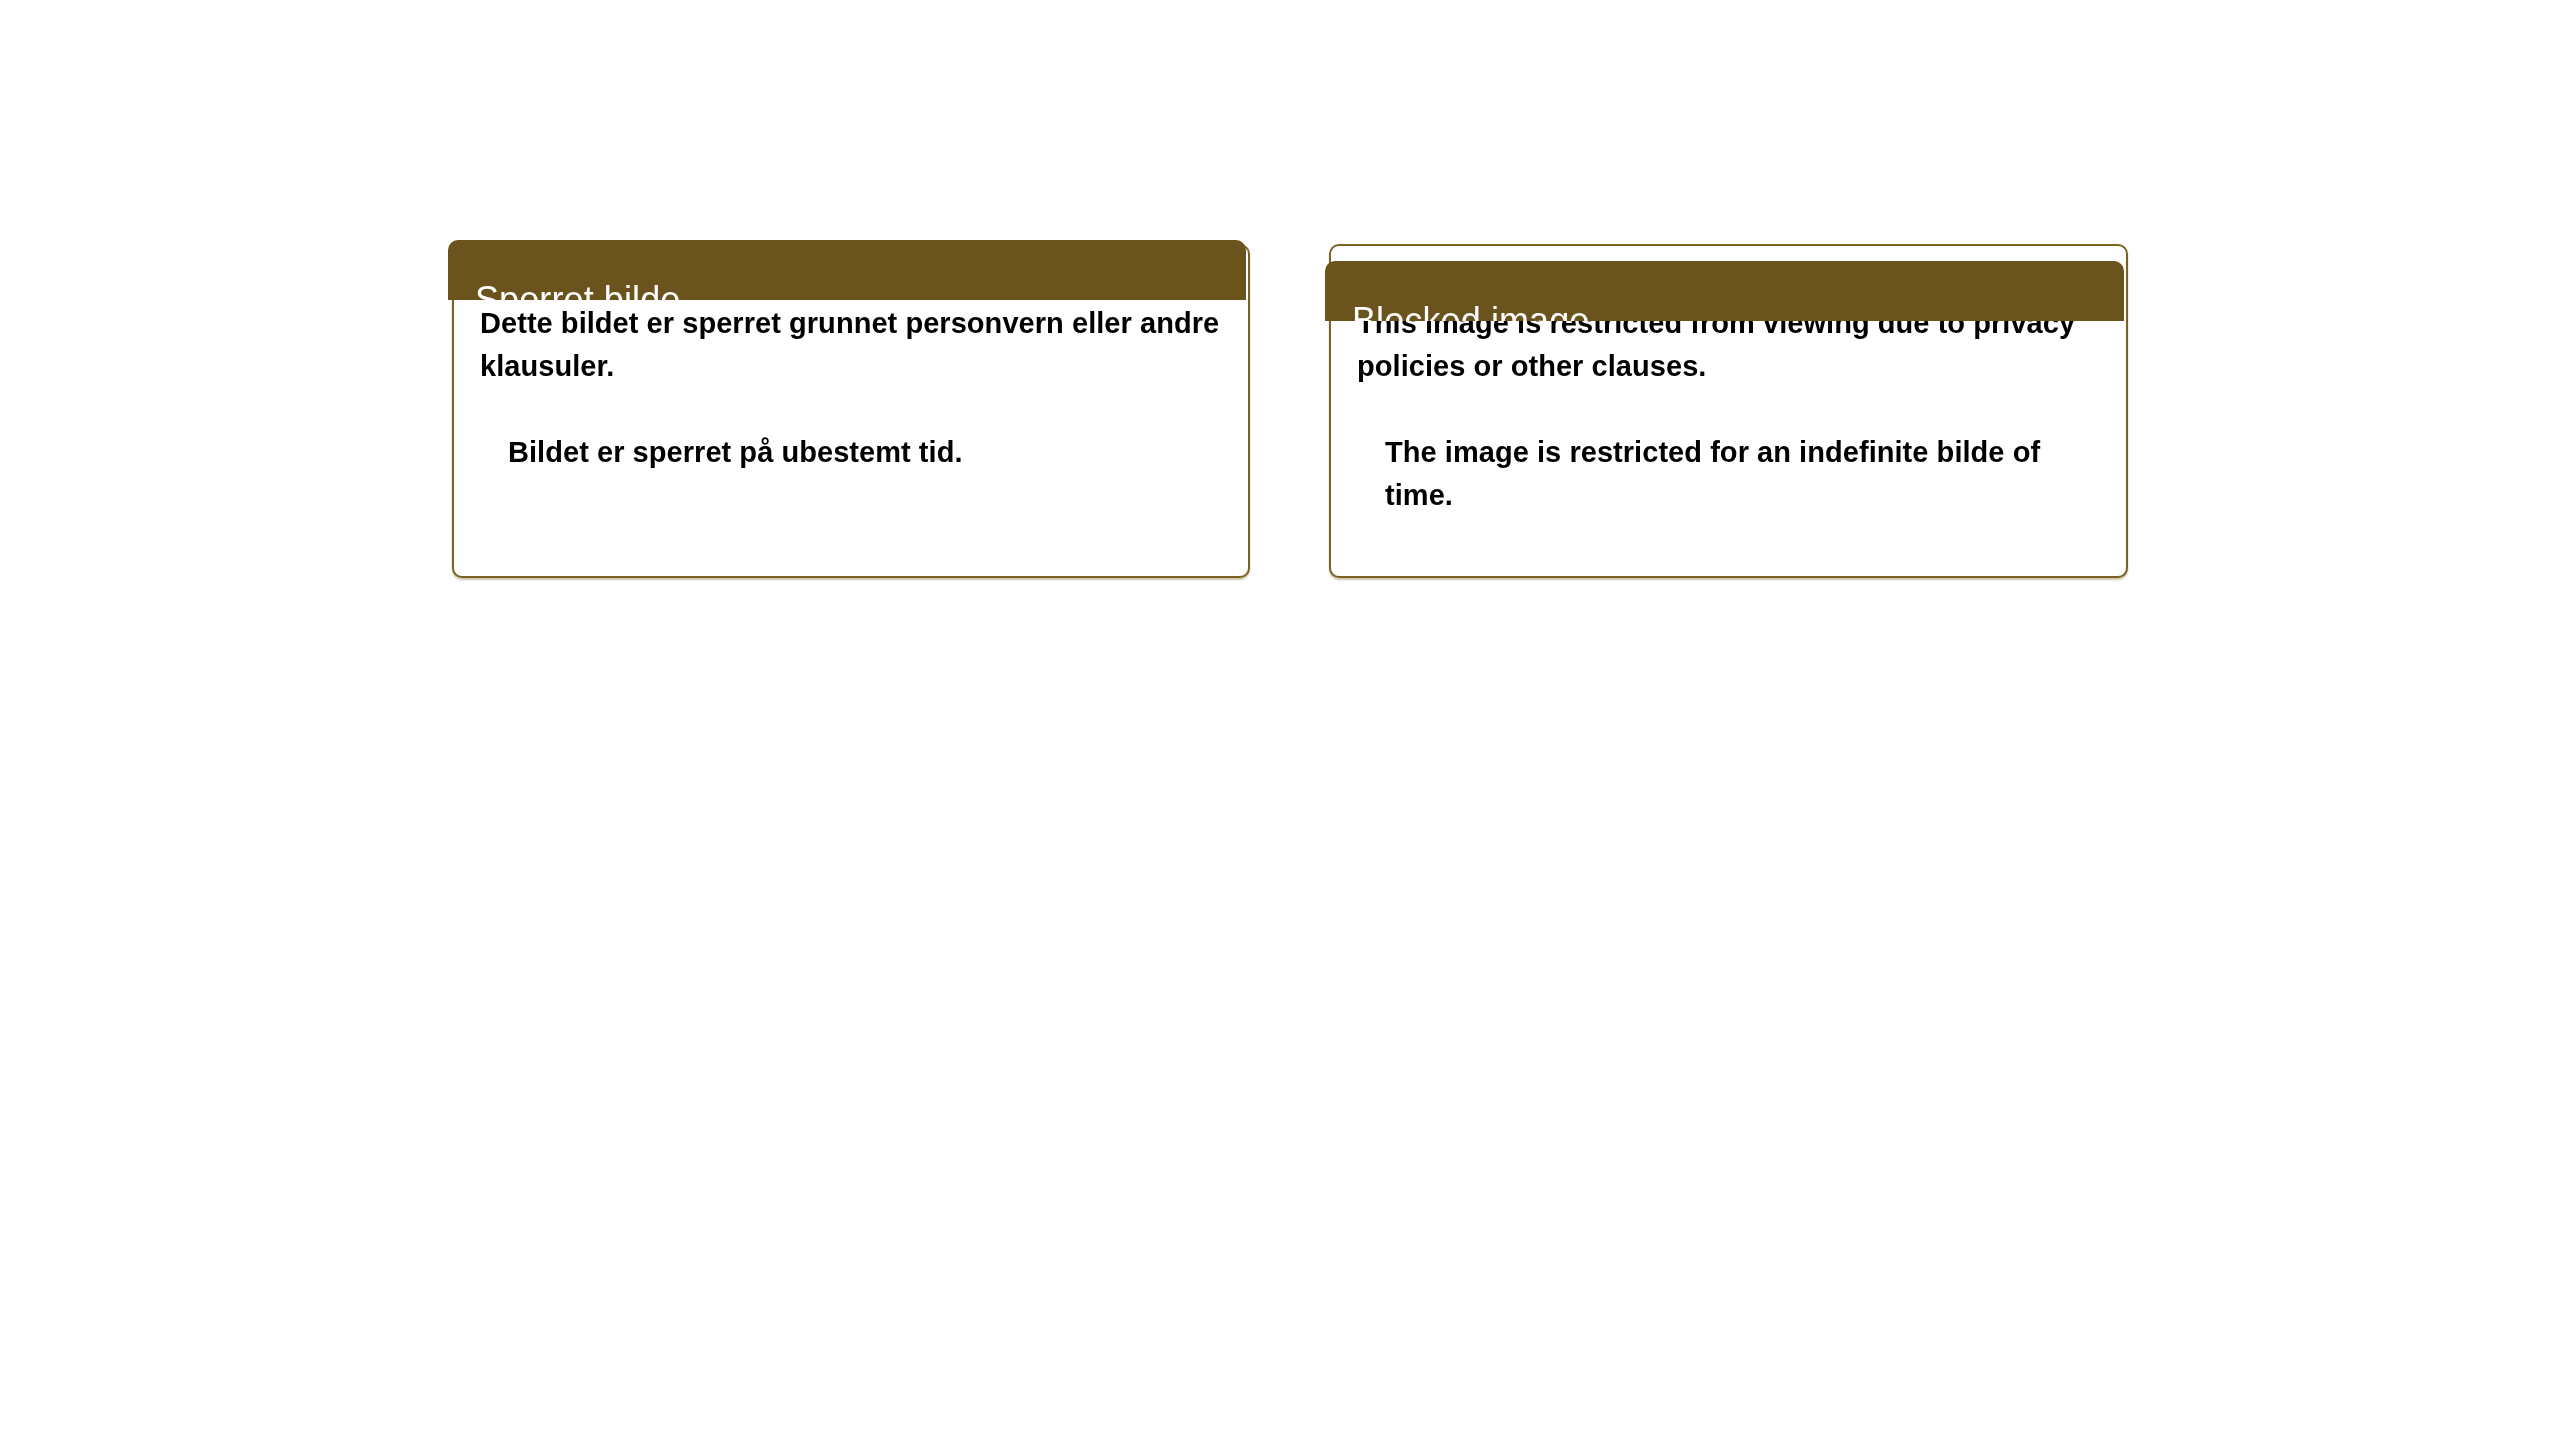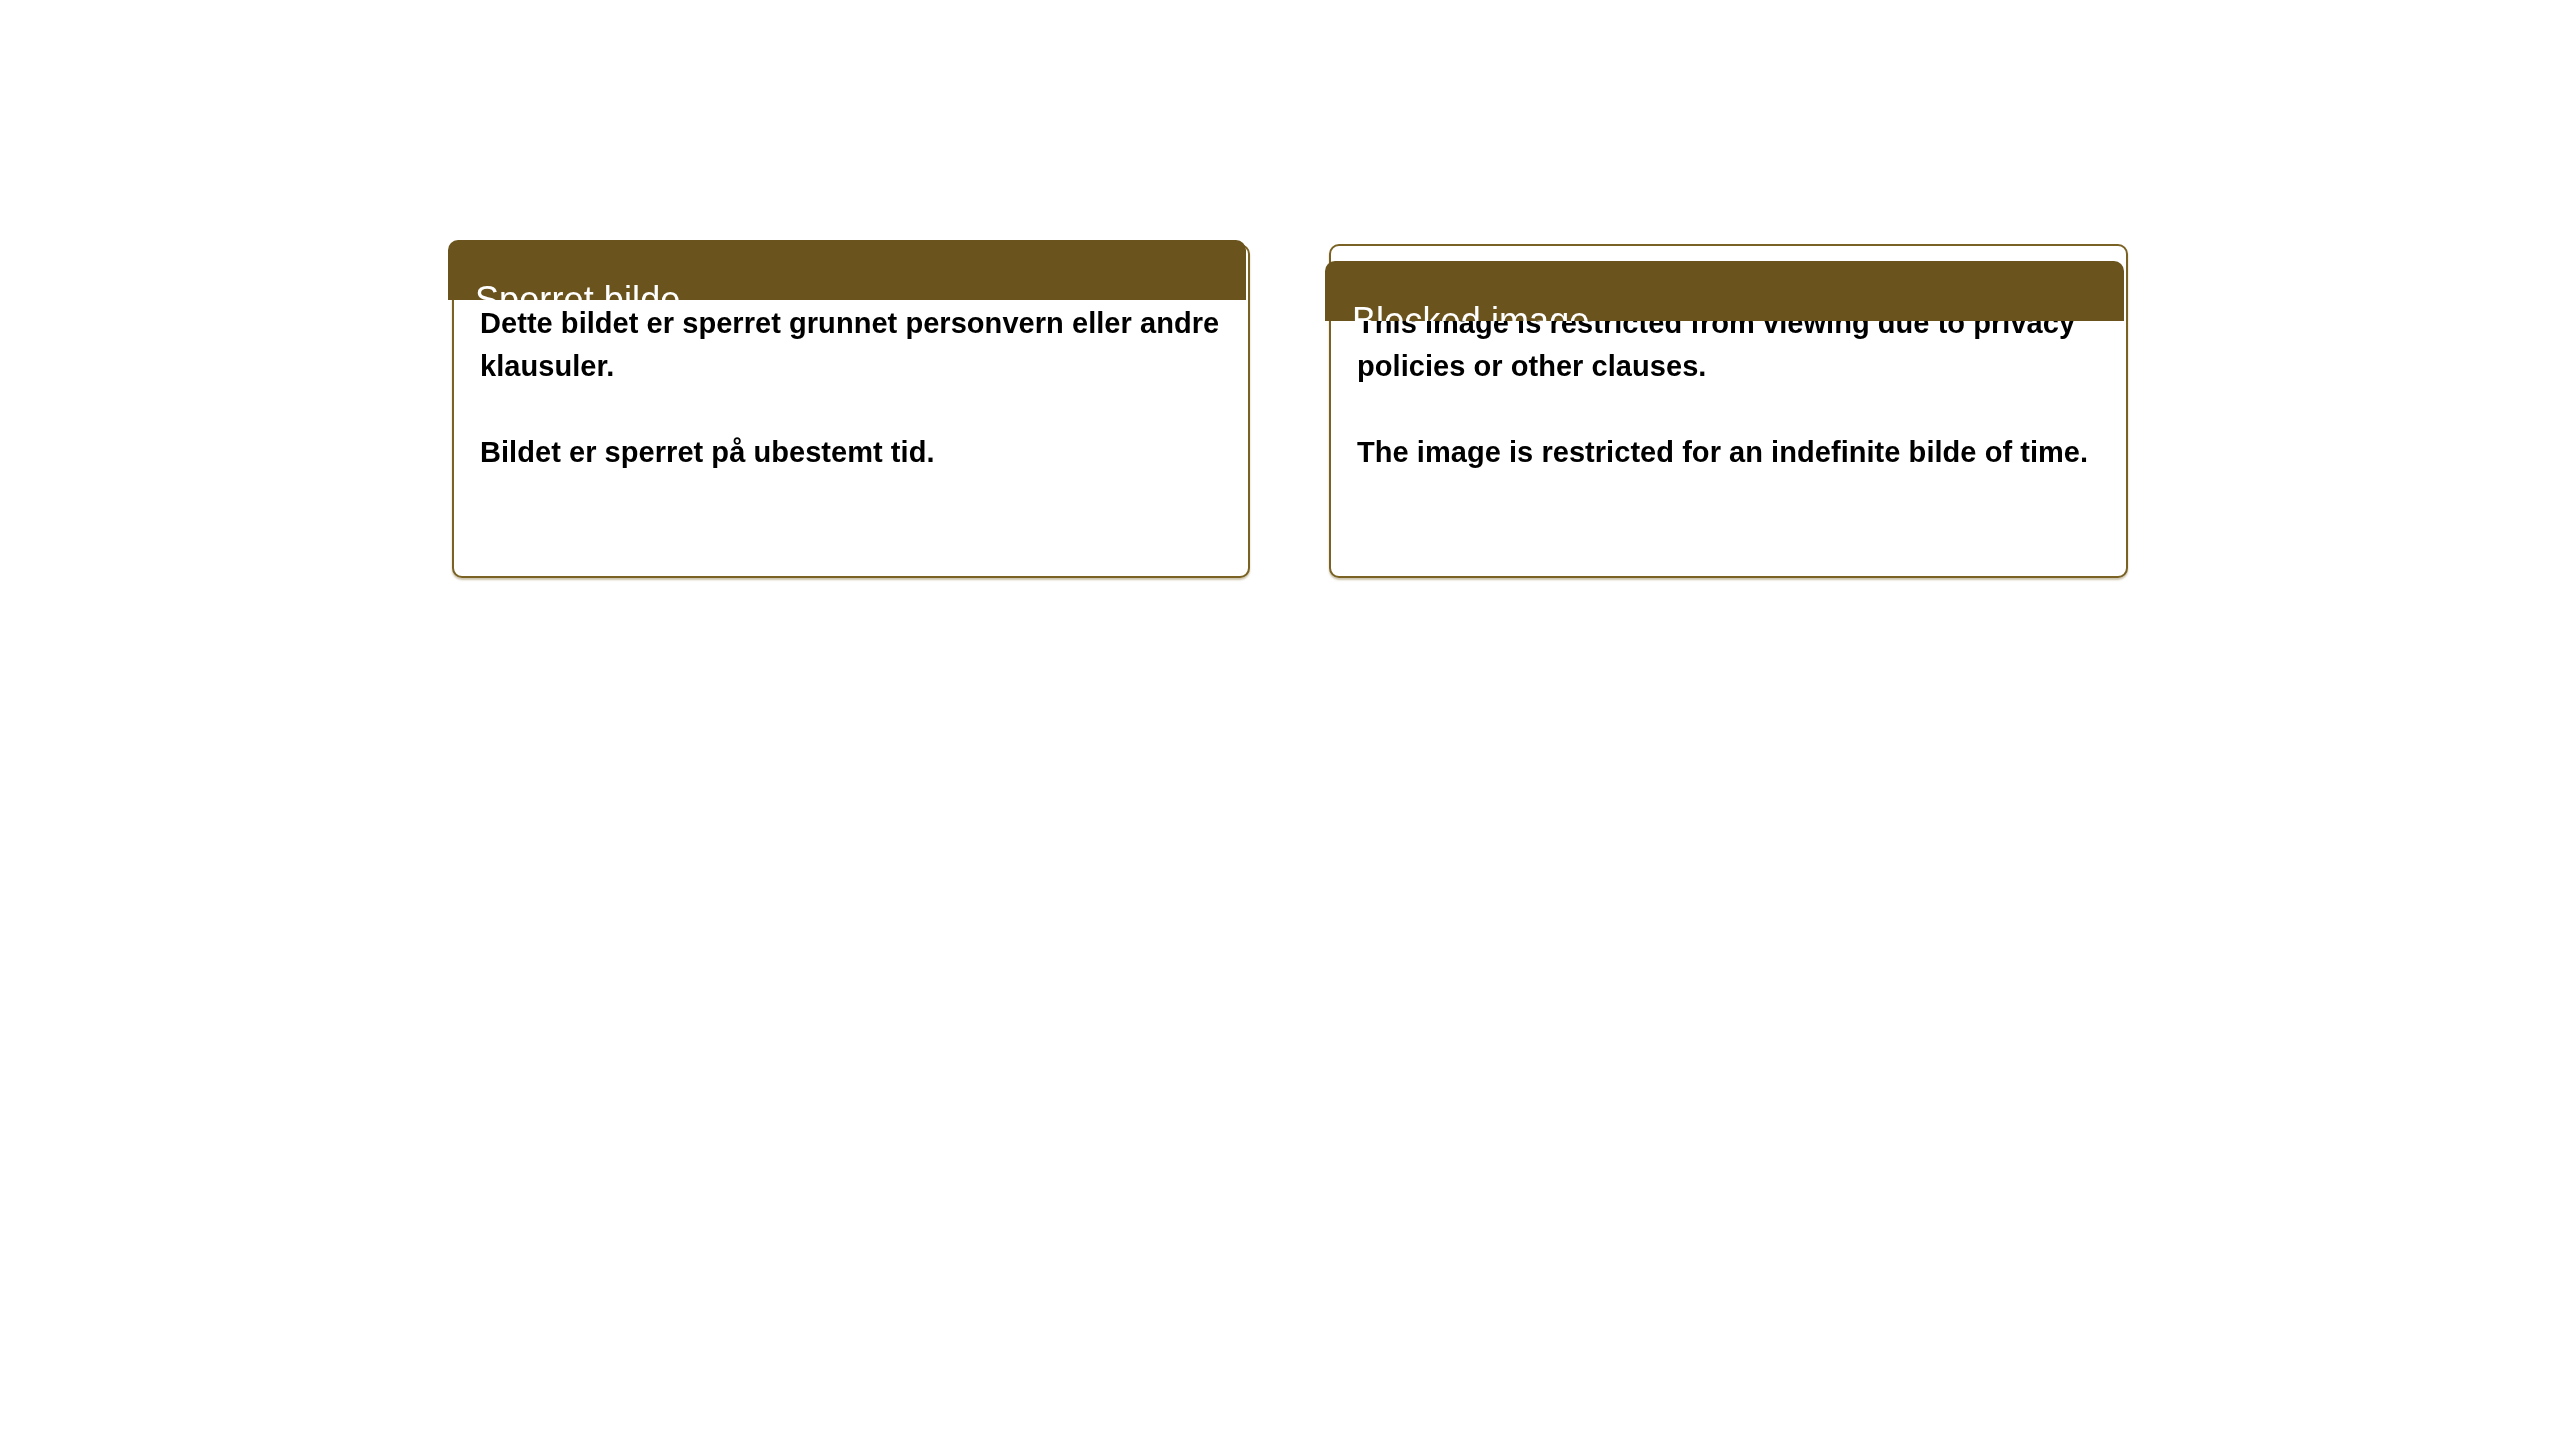--- a/index.html
+++ b/index.html
@@ -79,20 +79,21 @@
     margin: 0;
     color: #000000;
     font-size: 29px;
     line-height: 43px;
     font-weight: 700;
     letter-spacing: 0.05px;
   }
 
   .notice-card .body-paragraph + .body-paragraph {
     margin-top: 43px;
+    margin-left: 28px;
   }
 
   
   #card-blocked-no {
     left: 448px;
     top: 240px;
     width: 802px;
     height: 338px;
   }
   #card-blocked-no .card-header { width: 798px; }

